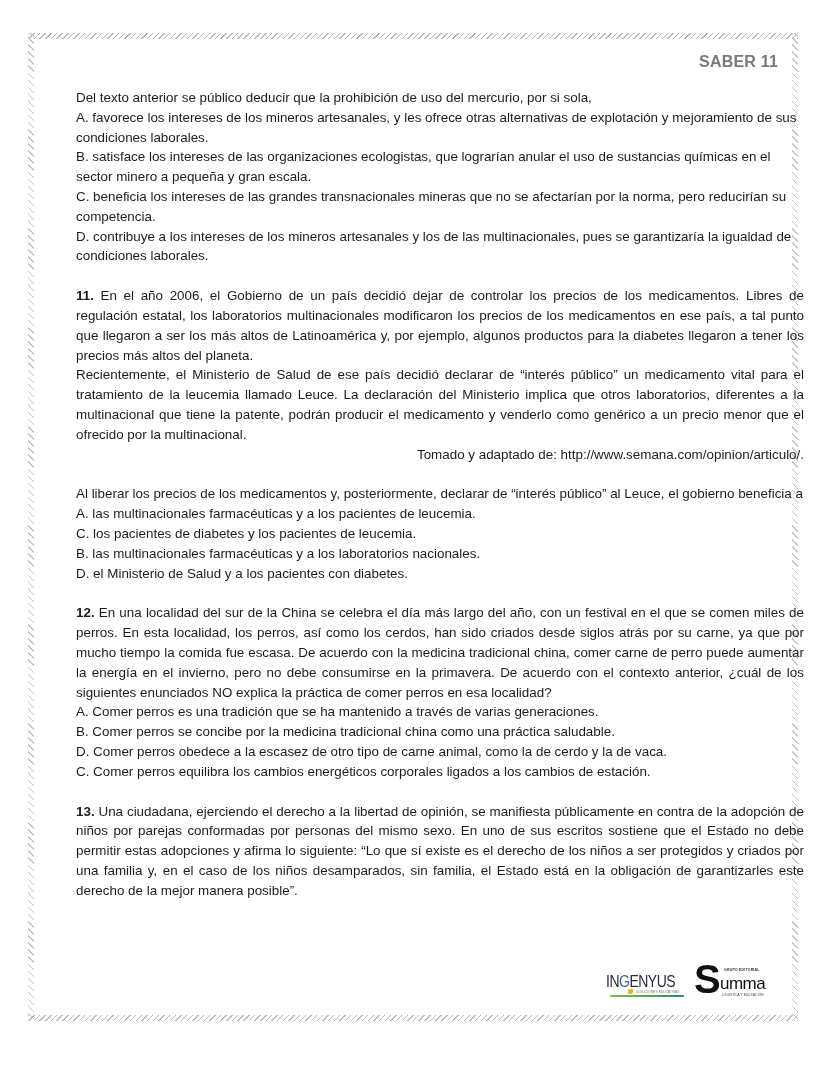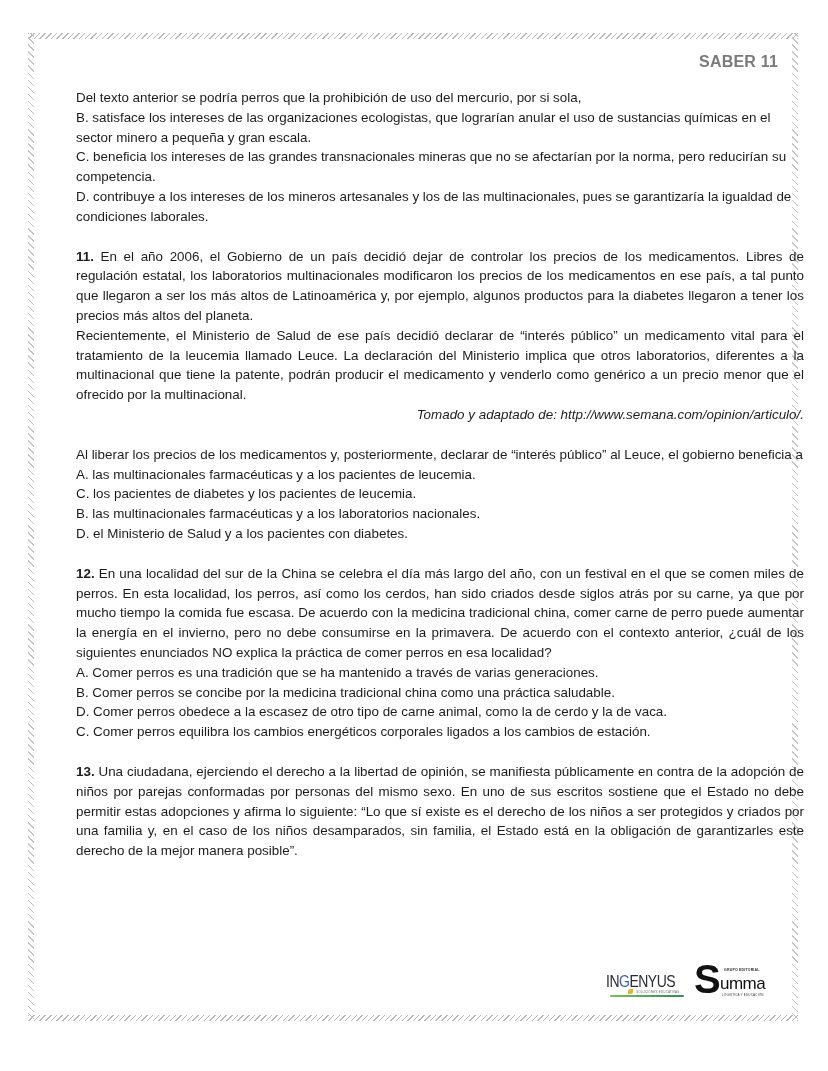--- a/index.html
+++ b/index.html
@@ -32,21 +32,21 @@
 
     .content {
       position: absolute; left: 48px; top: 55px; width: 728px;
       font-family: "Liberation Sans", sans-serif; font-size: 13.4px; line-height: 19.8px;
       color: #1c1c1c;
     }
     .content p { margin: 0; }
     .justify { text-align: justify; }
     .gap { height: 20px; }
     .qnum { font-weight: bold; }
-    .source { text-align: right; font-style: italic; }
+    .source { text-align: right; }
 
     .logos {
       position: absolute; right: 32px; bottom: 22px; height: 40px;
       display: flex; align-items: flex-end; gap: 8px;
     }
     .logo-ingenyus {
       position: relative; width: 80px; height: 30px;
       font-family: "Liberation Sans", sans-serif;
     }
     .logo-ingenyus .word {
@@ -93,21 +93,22 @@
   <div class="border-top"></div>
   <div class="border-bottom"></div>
   <div class="border-left"></div>
   <div class="border-right"></div>
 
   <div class="header-label">SABER 11</div>
 
   <div class="content">
 
     <section>
-      <p>Del texto anterior se podría perros que la prohibición de uso del mercurio, por si sola,</p>
+      <p>Del texto anterior se público deducir que la prohibición de uso del mercurio, por si sola,</p>
+      <p>A.  favorece los intereses de los mineros artesanales, y les ofrece otras alternativas de explotación y mejoramiento de sus condiciones laborales.</p>
       <p>B.  satisface los intereses de las organizaciones ecologistas, que lograrían anular el uso de sustancias químicas en el sector minero a pequeña y gran escala.</p>
       <p>C. beneficia los intereses de las grandes transnacionales mineras que no se afectarían por la norma, pero reducirían su competencia.</p>
       <p>D. contribuye a los intereses de los mineros artesanales y los de las multinacionales, pues se garantizaría la igualdad de condiciones laborales.</p>
     </section>
 
     <div class="gap"></div>
 
     <section>
       <p class="justify"><span class="qnum">11.</span><span> En el año 2006, el Gobierno de un país decidió dejar de controlar los precios de los medicamentos. Libres de regulación estatal, los laboratorios multinacionales modificaron los precios de los medicamentos en ese país, a tal punto que llegaron a ser los más altos de Latinoamérica y, por ejemplo, algunos productos para la diabetes llegaron a tener los precios más altos del planeta.</span></p>
       <p class="justify">Recientemente, el Ministerio de Salud de ese país decidió declarar de “interés público” un medicamento vital para el tratamiento de la leucemia llamado Leuce. La declaración del Ministerio implica que otros laboratorios, diferentes a la multinacional que tiene la patente, podrán producir el medicamento y venderlo como genérico a un precio menor que el ofrecido por la multinacional.</p>

